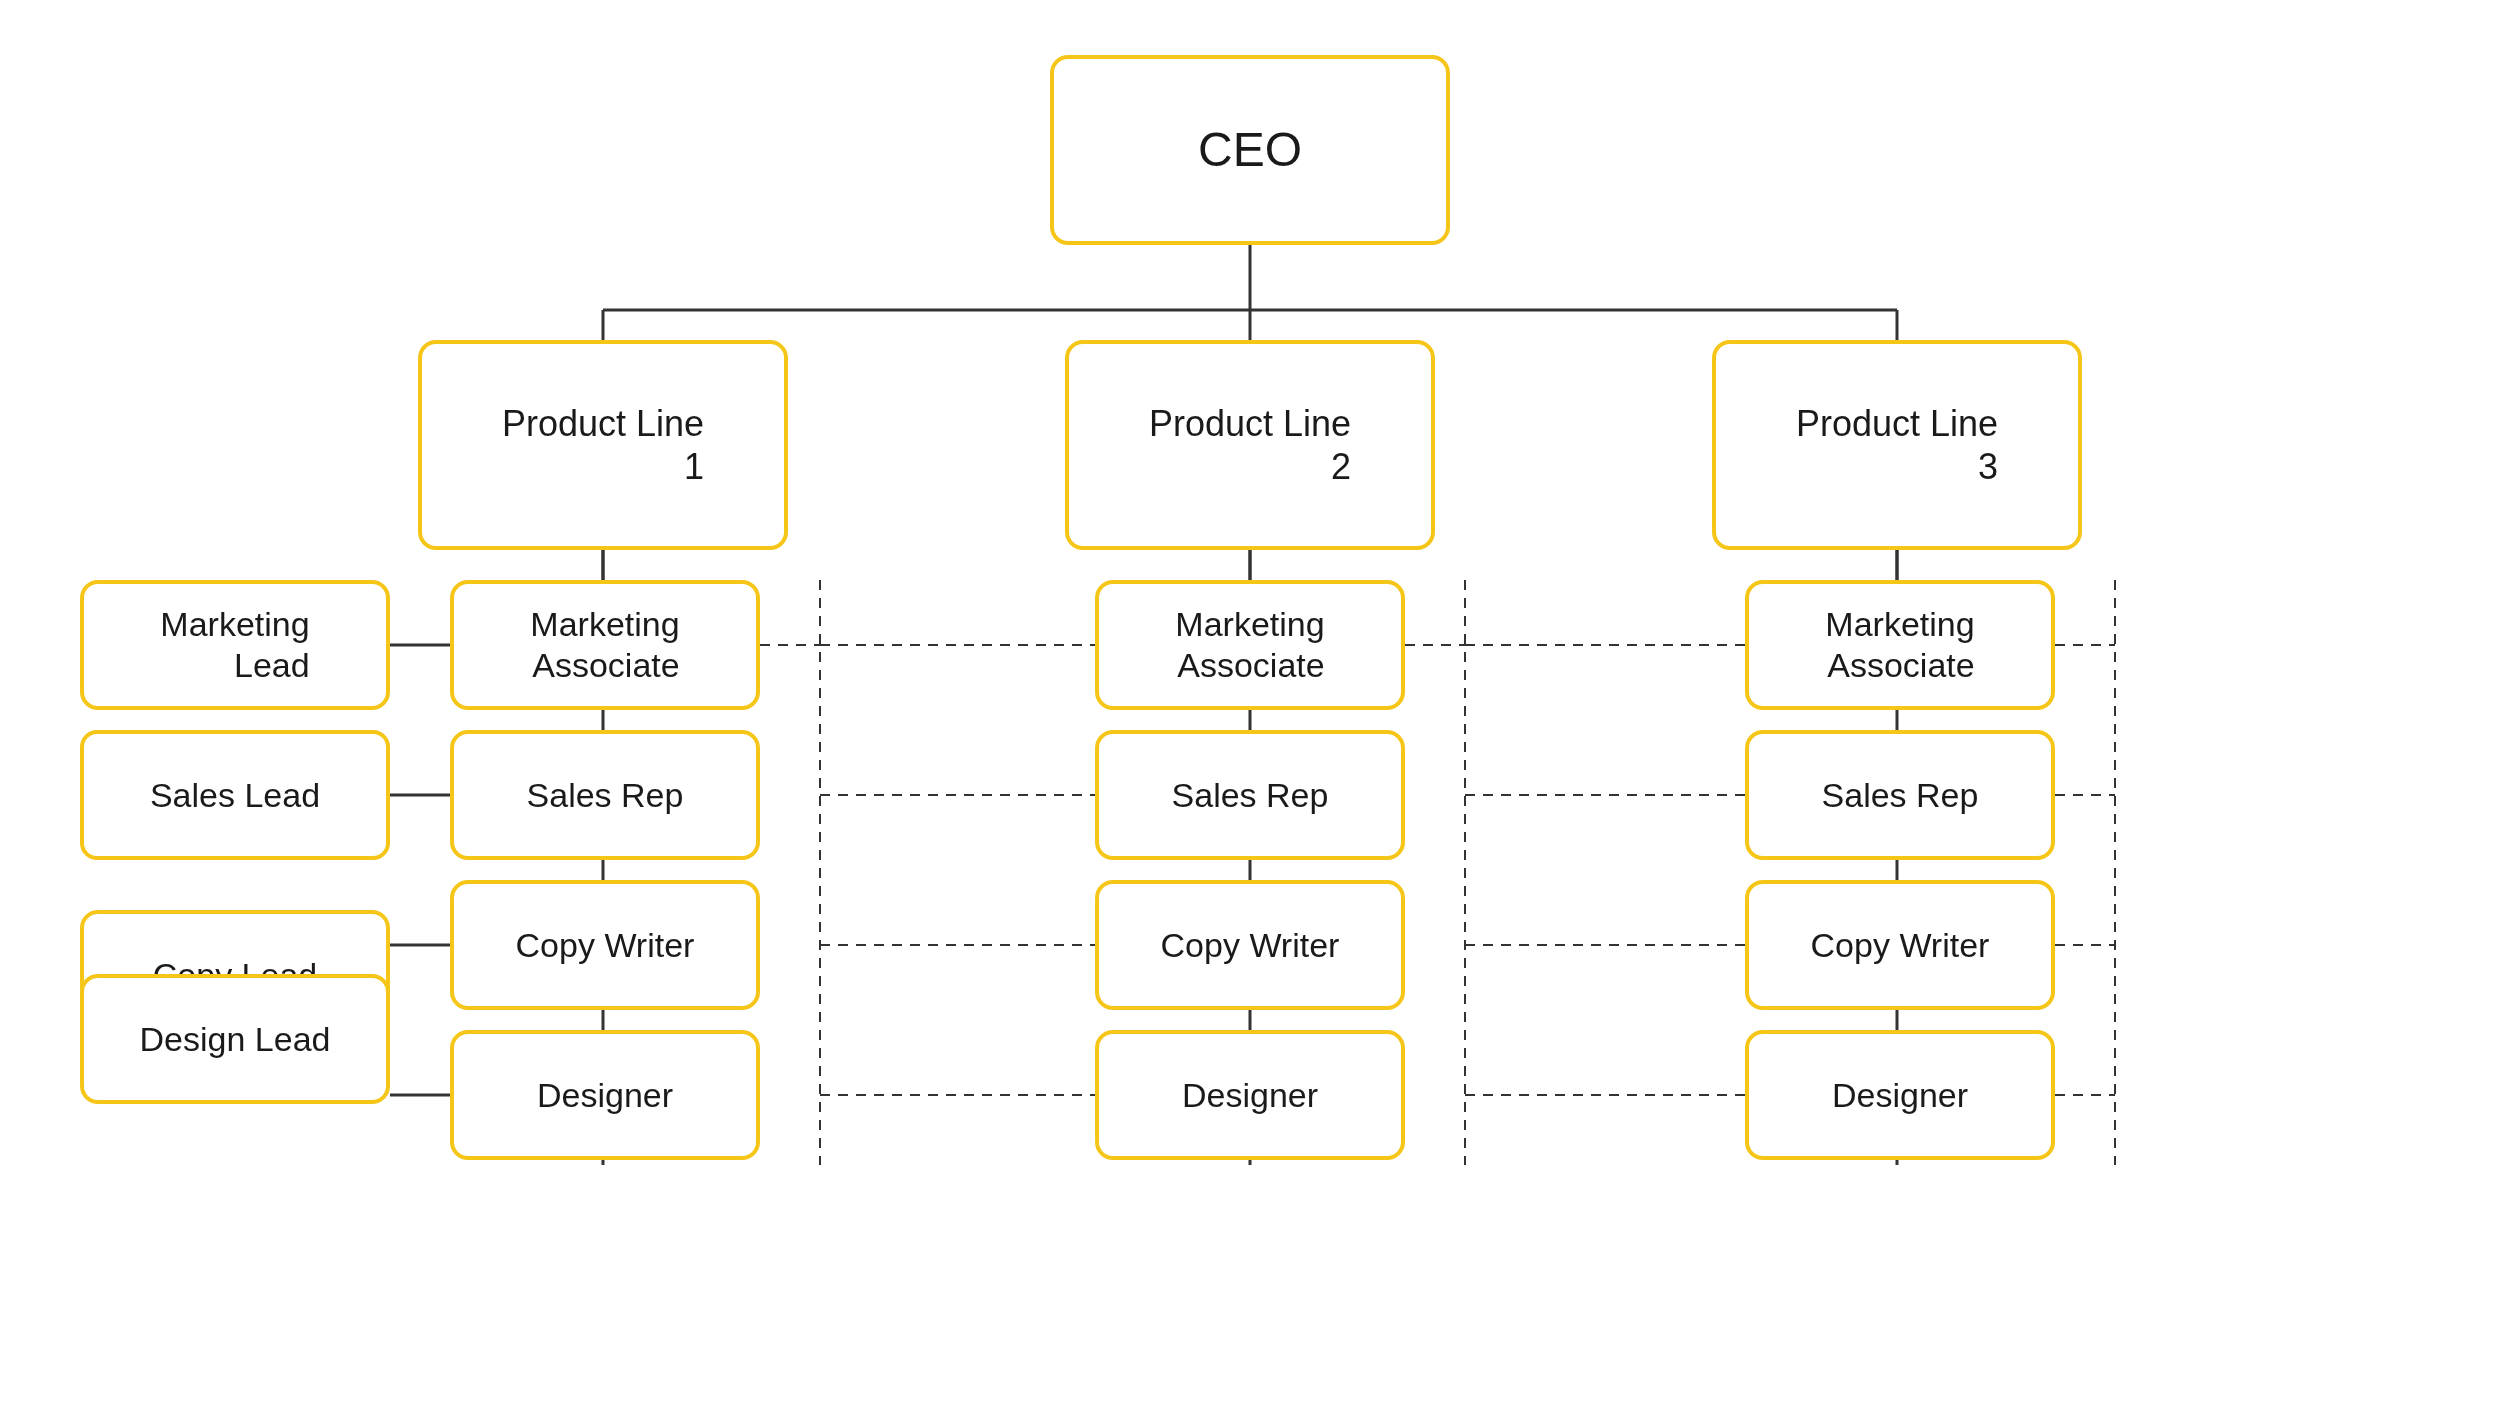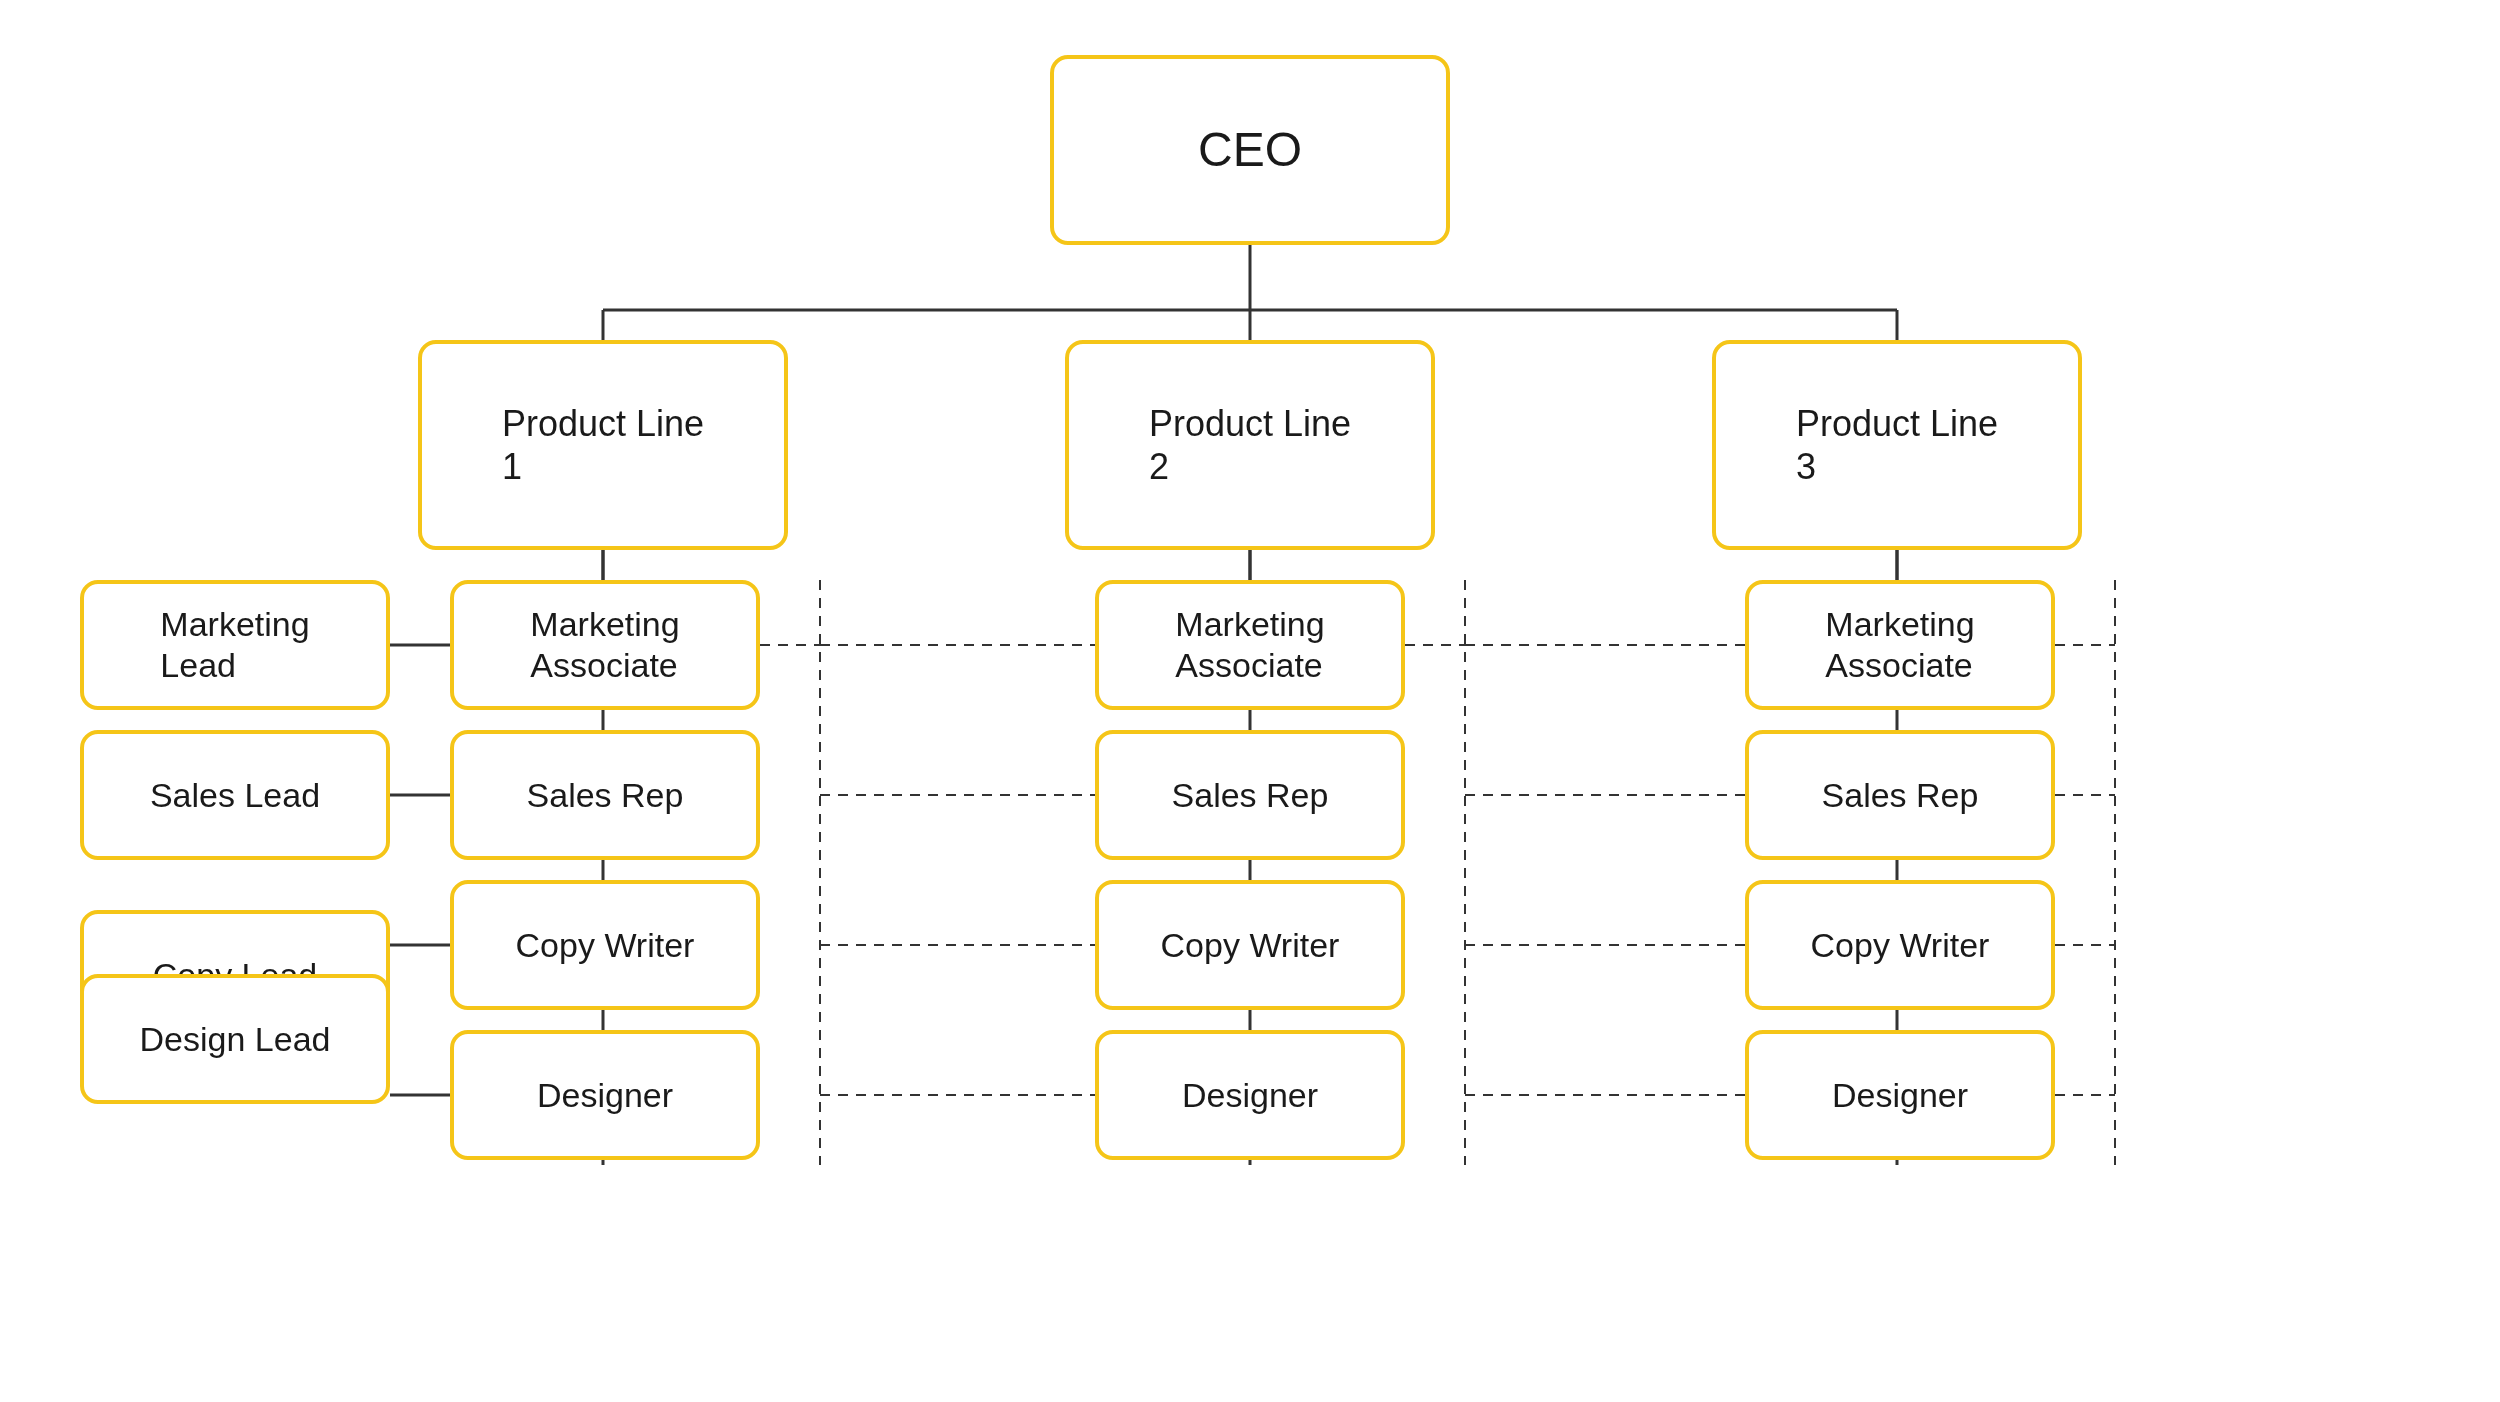--- a/index.html
+++ b/index.html
@@ -24,41 +24,41 @@
       pointer-events: none;
     }
     .node {
       position: absolute;
       border: 4px solid #F5C518;
       border-radius: 18px;
       background: #fff;
       display: flex;
       align-items: center;
       justify-content: center;
-      text-align: left;
+      text-align: right;
       font-size: 36px;
       font-weight: 400;
       color: #1a1a1a;
       line-height: 1.2;
     }
     .node-ceo {
       width: 400px;
       height: 190px;
       left: 1050px;
       top: 55px;
       font-size: 48px;
     }
     
     .node-pl1 { width: 370px; height: 210px; left: 418px; top: 340px; }
     .node-pl2 { width: 370px; height: 210px; left: 1065px; top: 340px; }
     .node-pl3 { width: 370px; height: 210px; left: 1712px; top: 340px; }
 
     
     .node-mktlead  { width: 310px; height: 130px; left: 80px;  top: 580px; font-size: 34px; }
-    .node-saleslead{ width: 310px; height: 130px; left: 80px;  top: 730px; font-size: 34px; }
+    .node-saleslead{ width: 310px; height: 130px; left: 80px;  top: 730px; font-size: 34px; border-radius: 17px; }
     .node-copylead { width: 310px; height: 130px; left: 80px;  top: 880px; font-size: 34px; margin-top: 30px; }
     .node-deslead  { width: 310px; height: 130px; left: 80px;  top: 974px; font-size: 34px; }
 
     
     .node-pl1-mkta { width: 310px; height: 130px; left: 450px; top: 580px; font-size: 34px; }
     .node-pl1-sales{ width: 310px; height: 130px; left: 450px; top: 730px; font-size: 34px; }
     .node-pl1-copy { width: 310px; height: 130px; left: 450px; top: 880px; font-size: 34px; }
     .node-pl1-des  { width: 310px; height: 130px; left: 450px; top: 1030px; font-size: 34px; }
 
     

